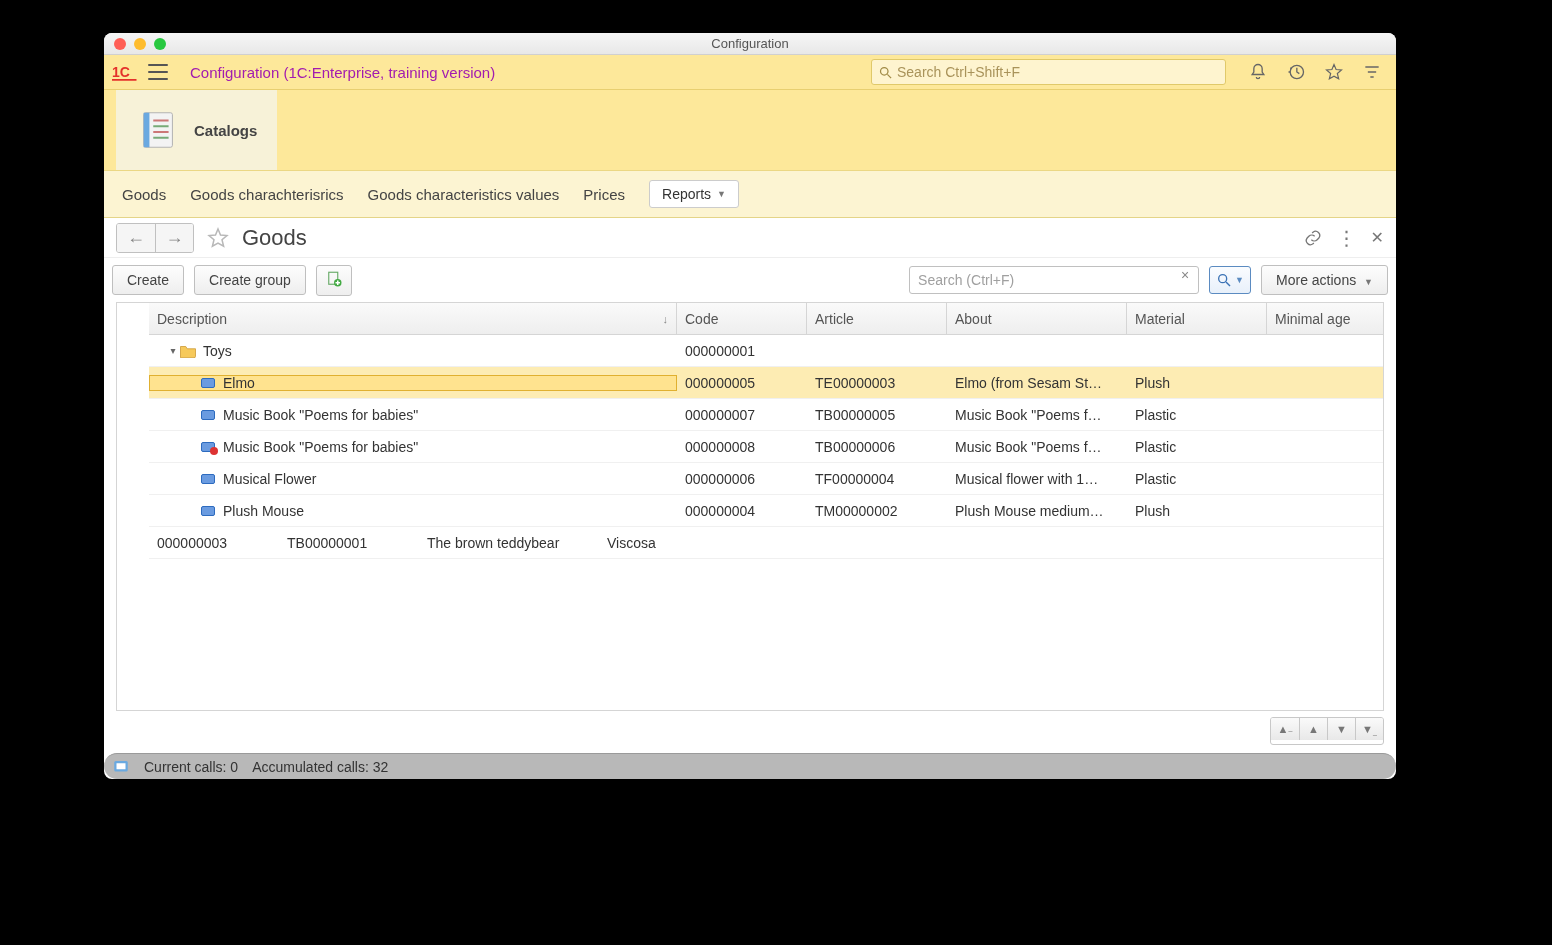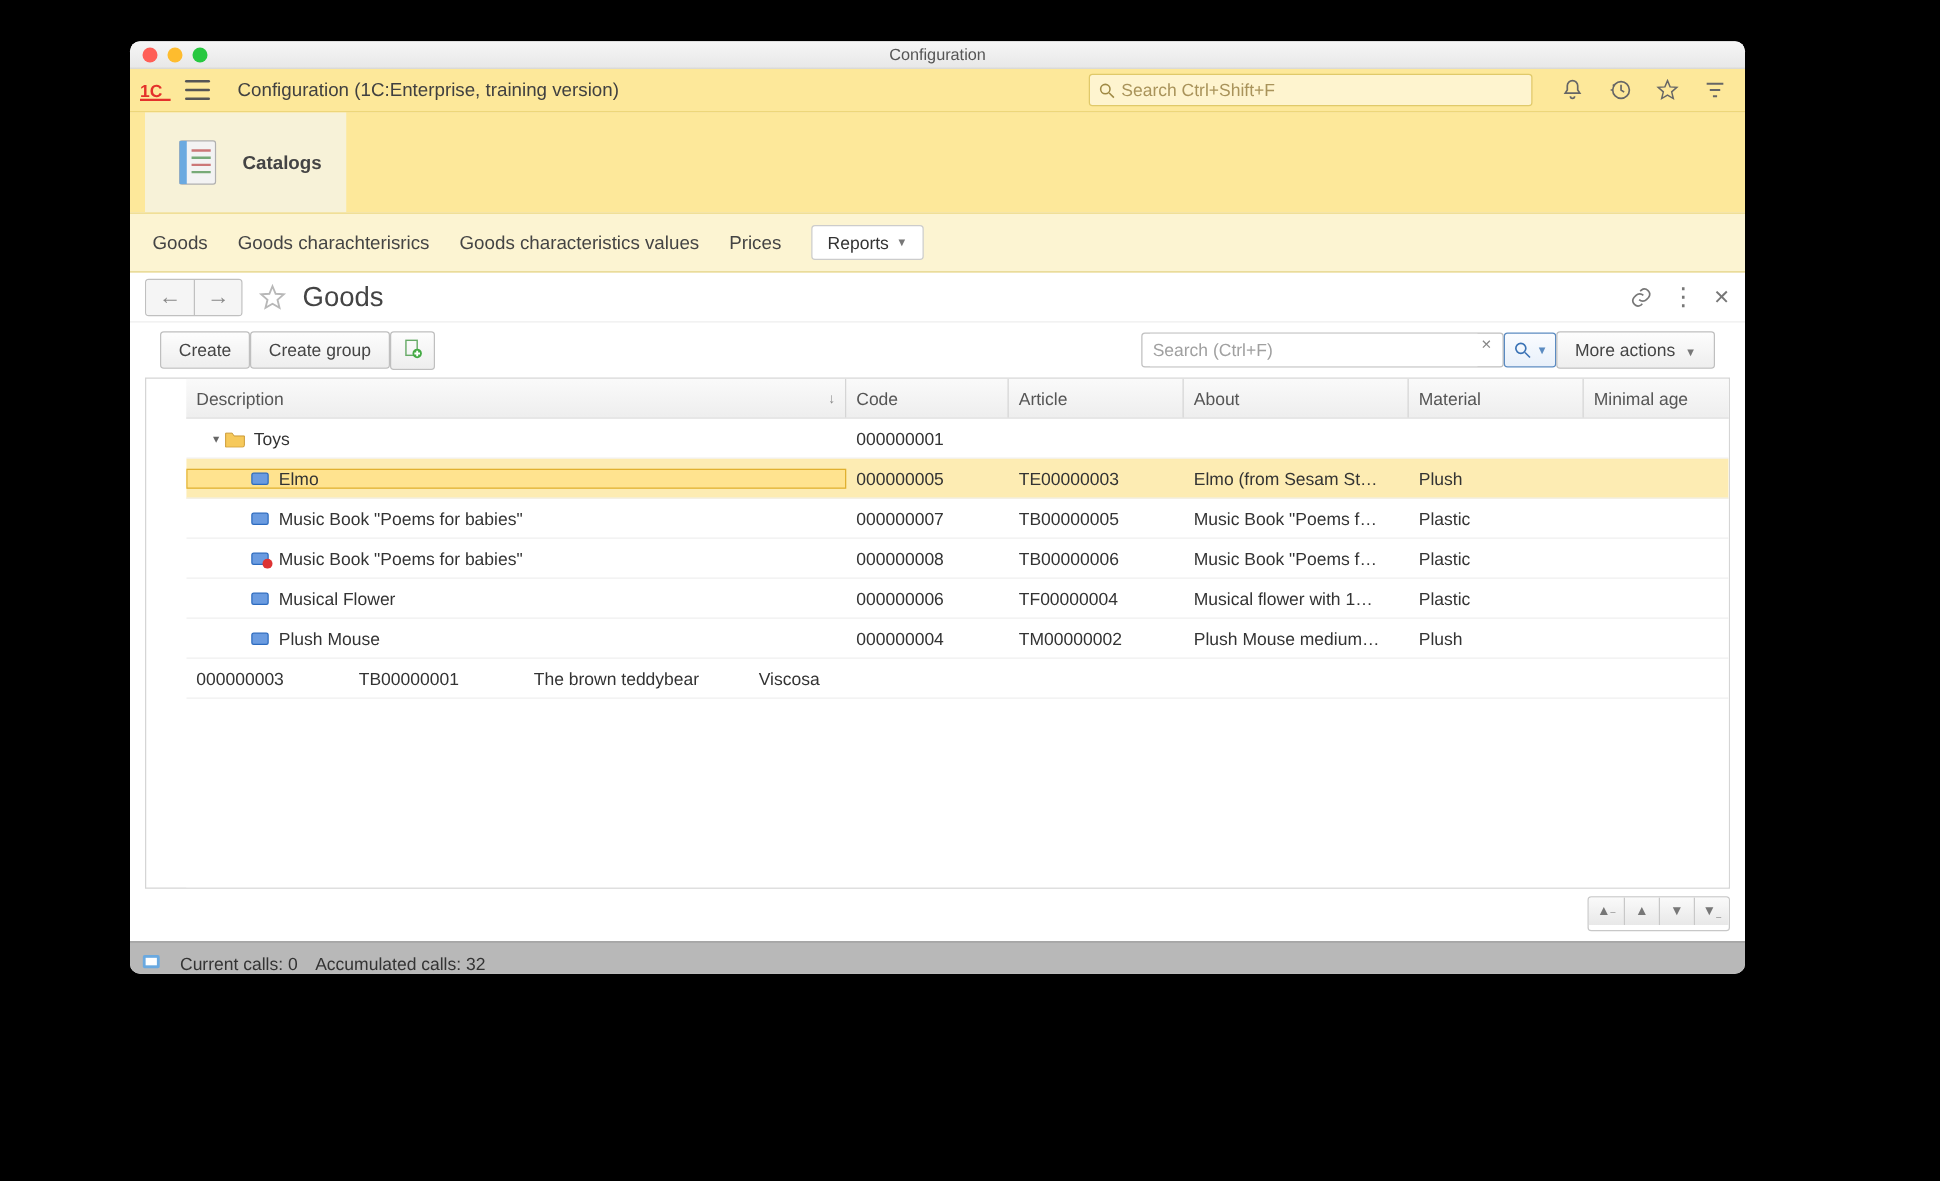--- a/index.html
+++ b/index.html
@@ -12,21 +12,21 @@
   .dot{width:12px;height:12px;border-radius:50%;}
   .dot.r{background:#ff5f57;}
   .dot.y{background:#febc2e;}
   .dot.g{background:#28c840;}
   .titlebar .ttl{position:absolute;left:0;right:0;text-align:center;font-size:13px;color:#555;}
   
   .apphdr{height:35px;background:#fde89a;border-bottom:1px solid #e8cf70;display:flex;align-items:center;padding:0 8px;gap:8px;}
   .logo1c{width:28px;height:20px;color:#e4312b;font-weight:bold;font-size:15px;display:flex;align-items:center;}
   .hamb{width:20px;height:16px;display:flex;flex-direction:column;justify-content:space-between;cursor:pointer;}
   .hamb span{height:2px;background:#555;display:block;border-radius:1px;}
-  .apptitle{font-size:15px;color:#404040;margin-left:14px;}
+  .apptitle{font-size:15px;color:#a21caf;margin-left:14px;}
   .searchbox{margin-left:auto;width:355px;height:26px;background:#fef4cf;border:1px solid #e0c96a;border-radius:3px;display:flex;align-items:center;padding:0 6px;}
   .searchbox svg{flex:none;}
   .searchbox input{flex:1;border:none;background:transparent;outline:none;font-size:14px;color:#555;padding-left:4px;}
   .searchbox input::placeholder{color:#a9935a;}
   .hdricons{display:flex;gap:18px;margin-left:14px;margin-right:6px;align-items:center;}
   .hdricons .ic{width:20px;height:20px;cursor:pointer;color:#666;}
   
   .sections{height:80px;background:#fde89a;display:flex;align-items:center;padding:0 12px;gap:0;}
   .sec{display:flex;align-items:center;gap:12px;padding:0 20px;height:80px;cursor:pointer;}
   .sec.active{background:#f7f2d8;font-weight:bold;}
@@ -40,21 +40,21 @@
   
   .formhdr{height:40px;border-bottom:1px solid #eee;display:flex;align-items:center;padding:0 12px;gap:6px;}
   .navbtns{border:1px solid #c0c0c0;border-radius:3px;display:flex;overflow:hidden;}
   .navbtn{width:38px;height:28px;display:flex;align-items:center;justify-content:center;background:#f5f5f5;cursor:pointer;color:#888;font-size:18px;}
   .navbtn+.navbtn{border-left:1px solid #c0c0c0;}
   .starico{width:24px;height:24px;color:#b8b8b8;margin-left:6px;}
   .formtitle{font-size:22px;color:#444;margin-left:6px;}
   .formhdr .right{margin-left:auto;display:flex;gap:14px;align-items:center;color:#777;}
   .right .ic{cursor:pointer;}
   
-  .cmdbar{height:44px;display:flex;align-items:center;padding:0 24px;}
+  .cmdbar{height:44px;display:flex;align-items:center;padding:0 8px;gap:10px;}
   .btn{border:1px solid #bfbfbf;background:linear-gradient(#fdfdfd,#eee);border-radius:3px;padding:6px 14px;font-size:14px;color:#444;cursor:pointer;}
   .btn.icon{padding:4px 8px;}
   .cmdbar .spacer{flex:1;}
   .srch2{width:290px;height:28px;border:1px solid #c0c0c0;border-radius:3px;display:flex;padding:0 6px;}
   .srch2 input{flex:1;border:none;outline:none;font-size:14px;color:#555;}
   .srch2 input::placeholder{color:#a0a0a0;}
   .clr{color:#888;cursor:pointer;padding:0 3px;}
   .magbtn{border:1px solid #5b8bc1;background:linear-gradient(#fafcff,#e8f0fa);border-radius:3px;padding:5px 6px;display:flex;align-items:center;gap:3px;cursor:pointer;}
   .magbtn .car{font-size:9px;color:#5b8bc1;}
   
@@ -80,21 +80,21 @@
   .caret{font-size:10px;color:#666;width:12px;display:inline-block;text-align:center;}
   .foldico{width:18px;height:14px;margin-right:6px;}
   .itemico{width:14px;height:10px;margin-right:8px;background:#6a9be0;border:1px solid #2d6bbf;border-radius:2px;display:inline-block;position:relative;}
   .itemico.del::after{content:"";position:absolute;right:-4px;bottom:-4px;width:8px;height:8px;border-radius:50%;background:#d33;}
   
   .scrollbtns{height:28px;margin:6px 12px 0;display:flex;justify-content:flex-end;}
   .sbgrp{display:flex;border:1px solid #c8c8c8;border-radius:3px;overflow:hidden;}
   .sbtn{width:28px;height:22px;background:linear-gradient(#fafafa,#e8e8e8);display:flex;align-items:center;justify-content:center;color:#777;font-size:11px;cursor:pointer;}
   .sbtn+.sbtn{border-left:1px solid #c8c8c8;}
   
-  .status{height:26px;background:#b8b8b8;border-top:1px solid #9a9a9a;display:flex;align-items:flex-end;padding:0 8px;gap:14px;font-size:14px;color:#333;margin-top:8px;}
+  .status{height:26px;background:#b8b8b8;border-top:1px solid #9a9a9a;display:flex;align-items:center;padding:0 8px;gap:14px;font-size:14px;color:#333;margin-top:8px;border-radius:13px;}
   .status .sic{width:18px;height:18px;}
 </style>
 </head>
 <body>
 
 <div class="screen">
 <div class="window">
 
   <div class="titlebar">
     <div class="traffic">

